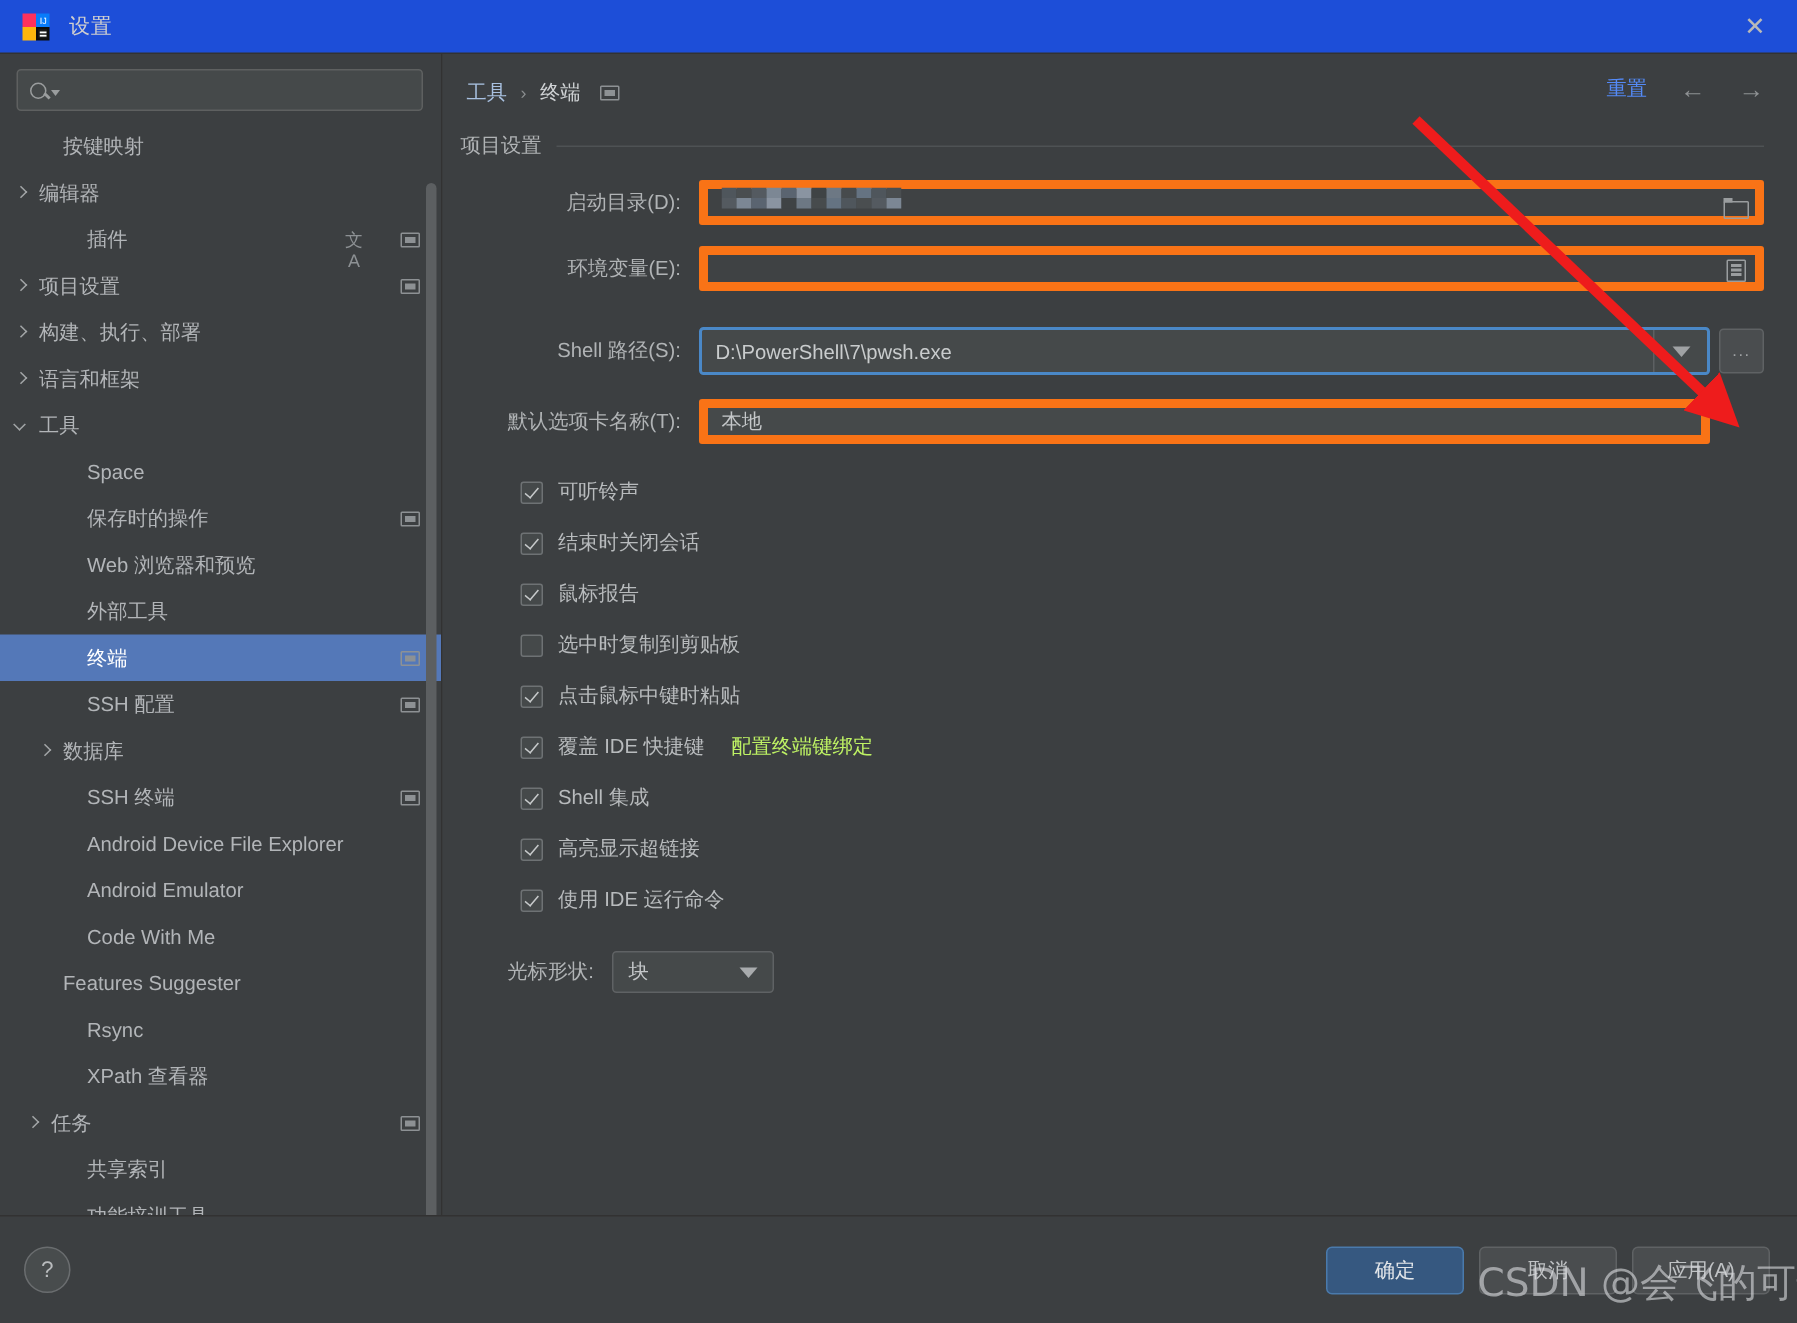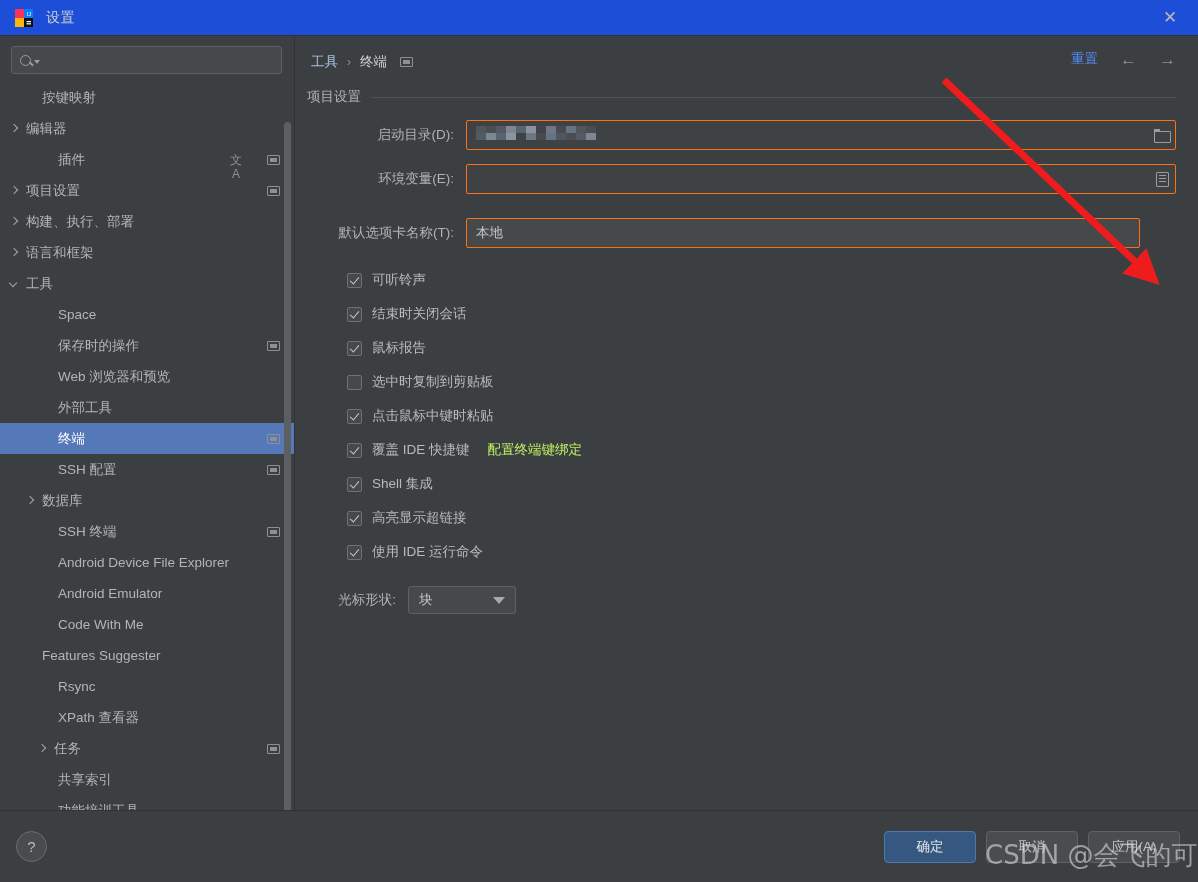--- a/index.html
+++ b/index.html
@@ -133,22 +133,22 @@
   }
   .section-title { color: #b0b3b5; font-size: 13.5px; white-space: nowrap; }
   .section-rule { flex: 1; height: 1px; background: #4e5254; }
 
   .field-row { display: flex; align-items: center; margin-bottom: 14px; }
   .field-label {
     width: 159px; text-align: right; padding-right: 12px;
     color: #b0b3b5; font-size: 13.5px; flex: none;
   }
   .field-input {
-    flex: 1; height: 30px; background: #45494a; border: 1px solid #f97316;
-    border-radius: 2px; display: flex; align-items: center;
+    flex: 1; height: 30px; background: #45494a; border: 6px solid #f97316;
+    border-radius: 2px; display: flex; align-items: flex-end;
     padding: 0 6px 0 9px; color: #c4c7c9; font-size: 13.5px;
     position: relative; min-width: 0;
   }
   .field-input.plain { background: #3f4244; }
   .field-text { overflow: hidden; white-space: nowrap; }
 
   
   .censored {
     display: flex; flex-wrap: wrap; width: 120px; height: 19px;
     overflow: hidden; align-content: flex-start;
@@ -383,21 +383,21 @@
           <span class="tree-label">Features Suggester</span>
         </div>
         <div class="tree-row" style="padding-left: 42px;">
           <span class="arrow none"></span>
           <span class="tree-label">Rsync</span>
         </div>
         <div class="tree-row" style="padding-left: 42px;">
           <span class="arrow none"></span>
           <span class="tree-label">XPath 查看器</span>
         </div>
-        <div class="tree-row" style="padding-left: 38px;">
+        <div class="tree-row" style="padding-left: 18px;">
           <span class="arrow "></span>
           <span class="tree-label">任务</span>
           <span class="badge-icon"></span>
         </div>
         <div class="tree-row" style="padding-left: 42px;">
           <span class="arrow none"></span>
           <span class="tree-label">共享索引</span>
         </div>
         <div class="tree-row" style="padding-left: 42px;">
           <span class="arrow none"></span>
@@ -465,20 +465,28 @@
         <div class="field-label">环境变量(E):</div>
         <div class="field-input plain">
           <span class="field-text"></span>
           <div class="doc-ico"></div>
         </div>
       </div>
     </div>
 
     <div class="section" style="margin-top:24px">
 
+      <div class="field-row" style="margin-bottom:16px">
+        <div class="field-label">Shell 路径(S):</div>
+        <div class="combo-focus">
+          <div class="val">D:\PowerShell\7\pwsh.exe</div>
+          <div class="arrowbtn"></div>
+        </div>
+        <div class="dots-btn">...</div>
+      </div>
 
       <div class="field-row" style="margin-bottom:20px">
         <div class="field-label">默认选项卡名称(T):</div>
         <div class="field-input" style="margin-right:36px">
           <span class="field-text">本地</span>
         </div>
       </div>
 
       <div id="cbs">
           <div class="cb-row">

